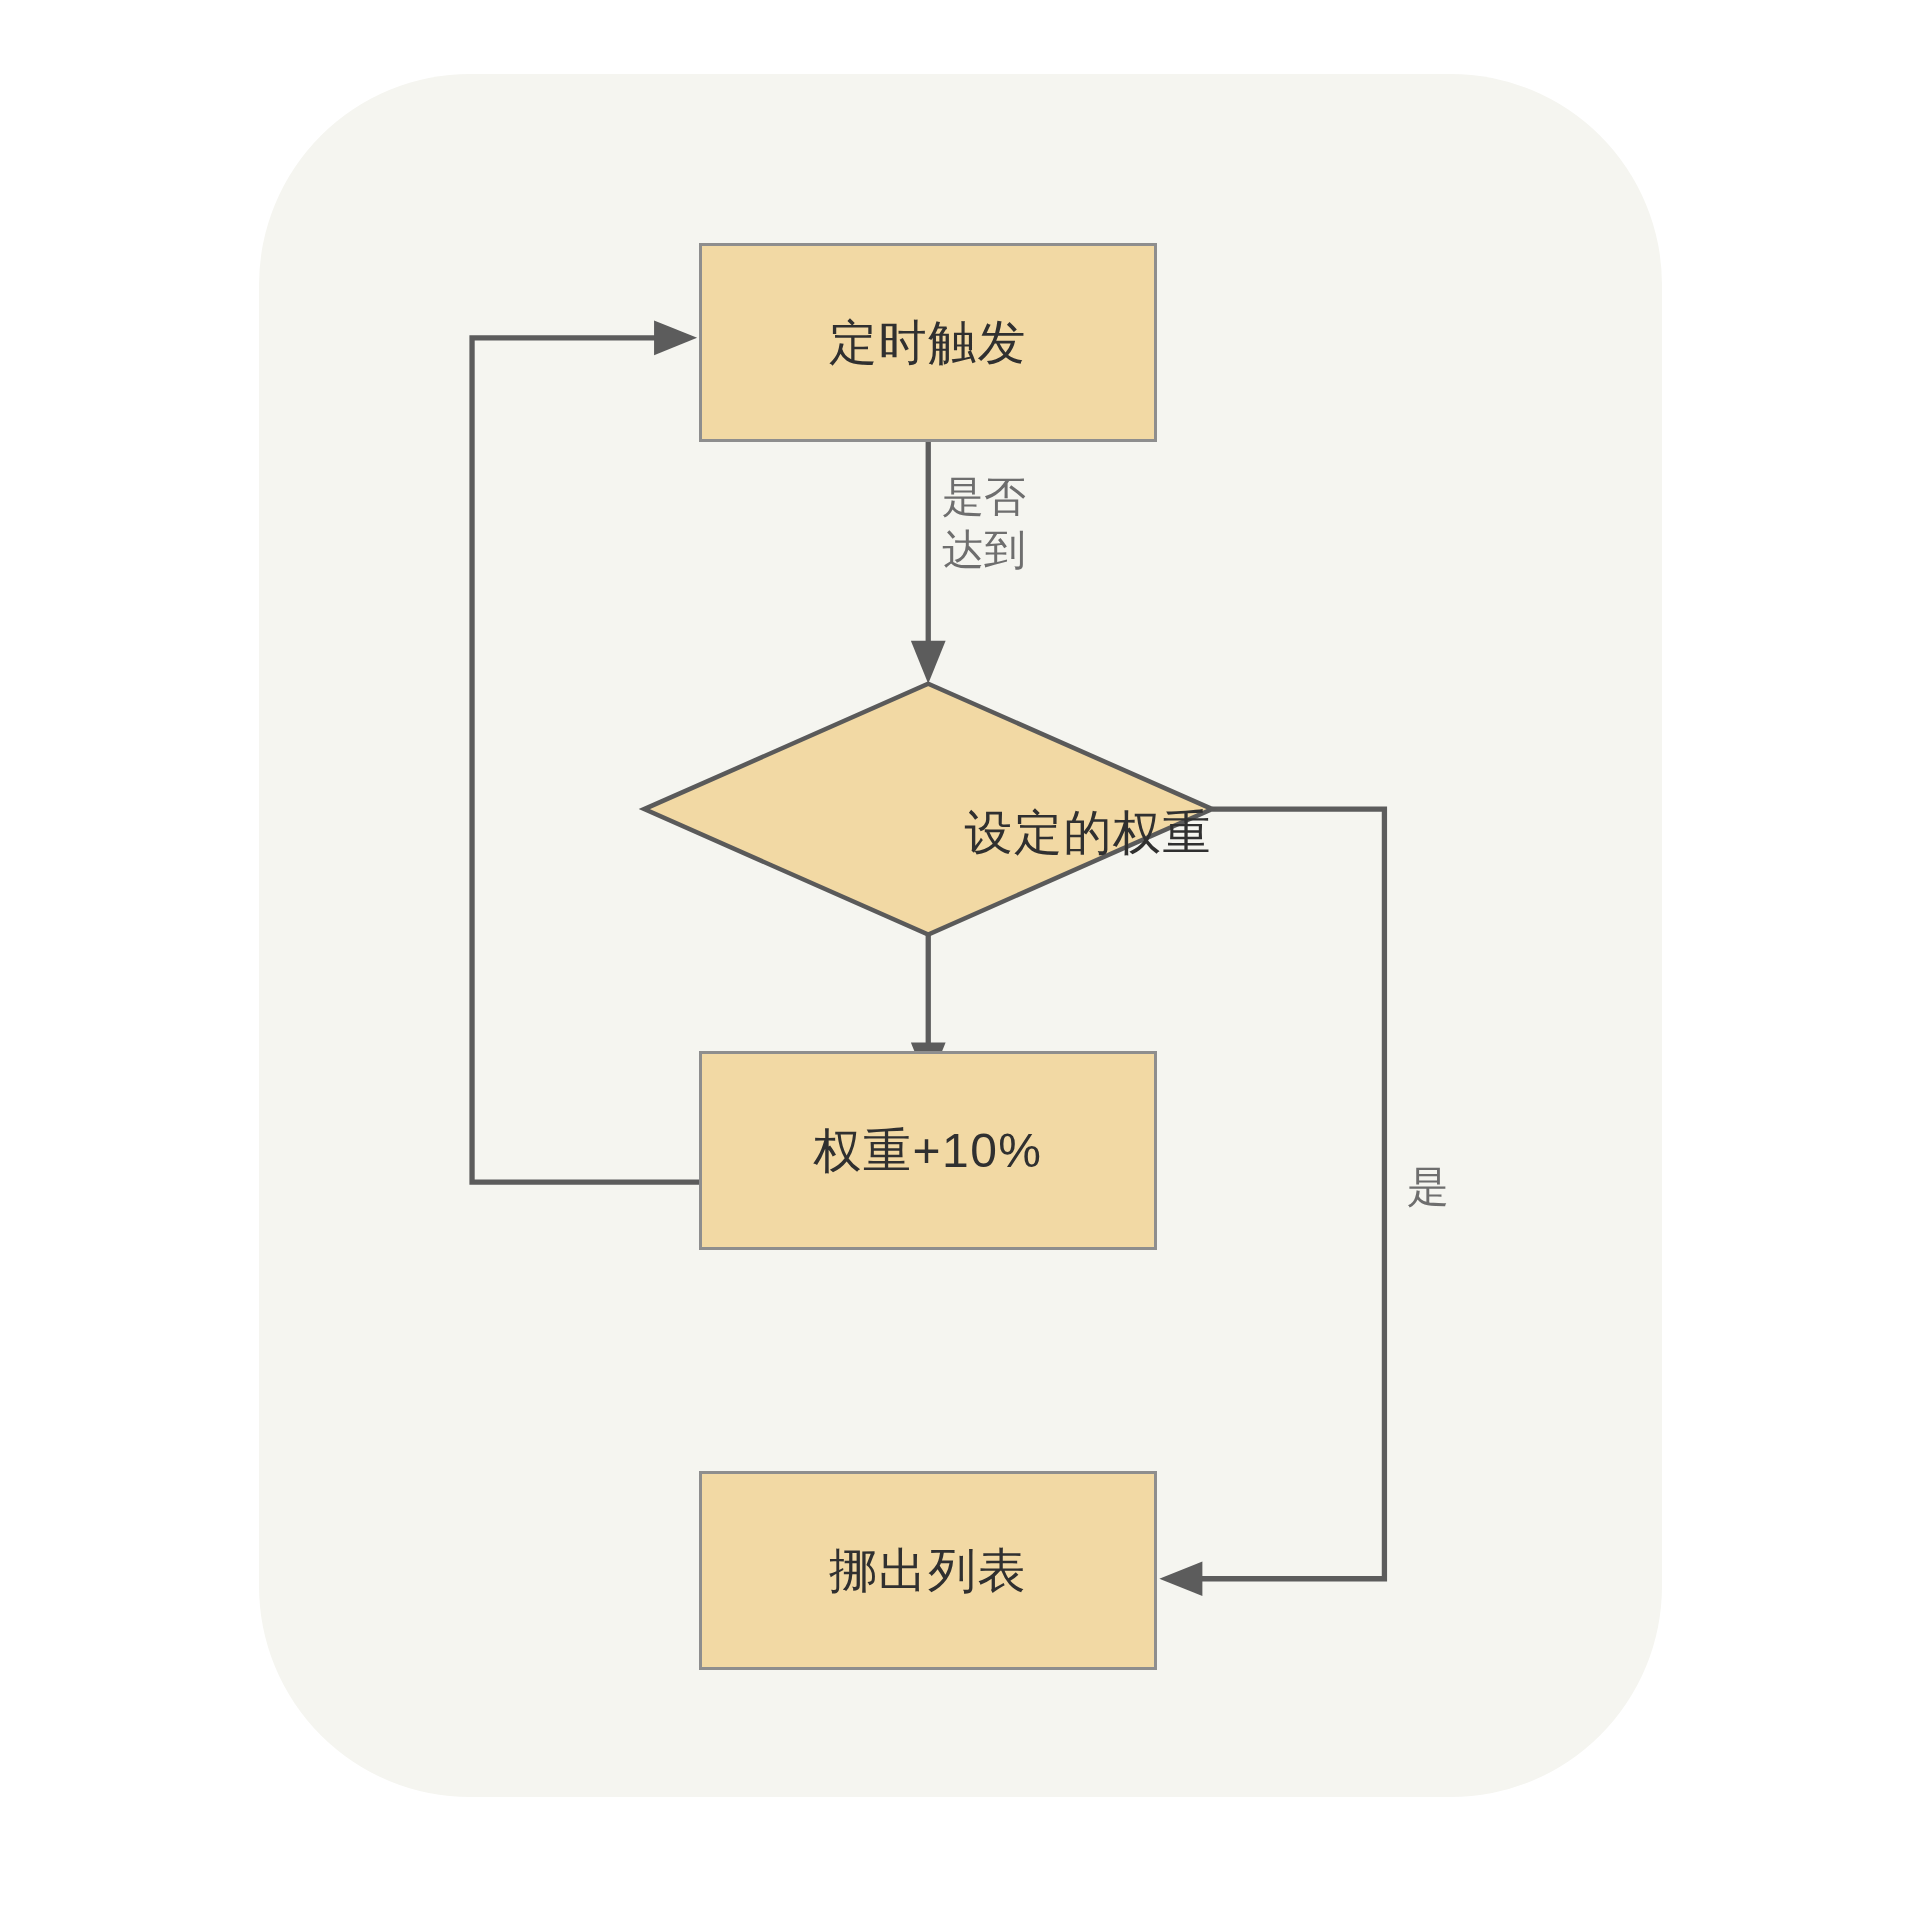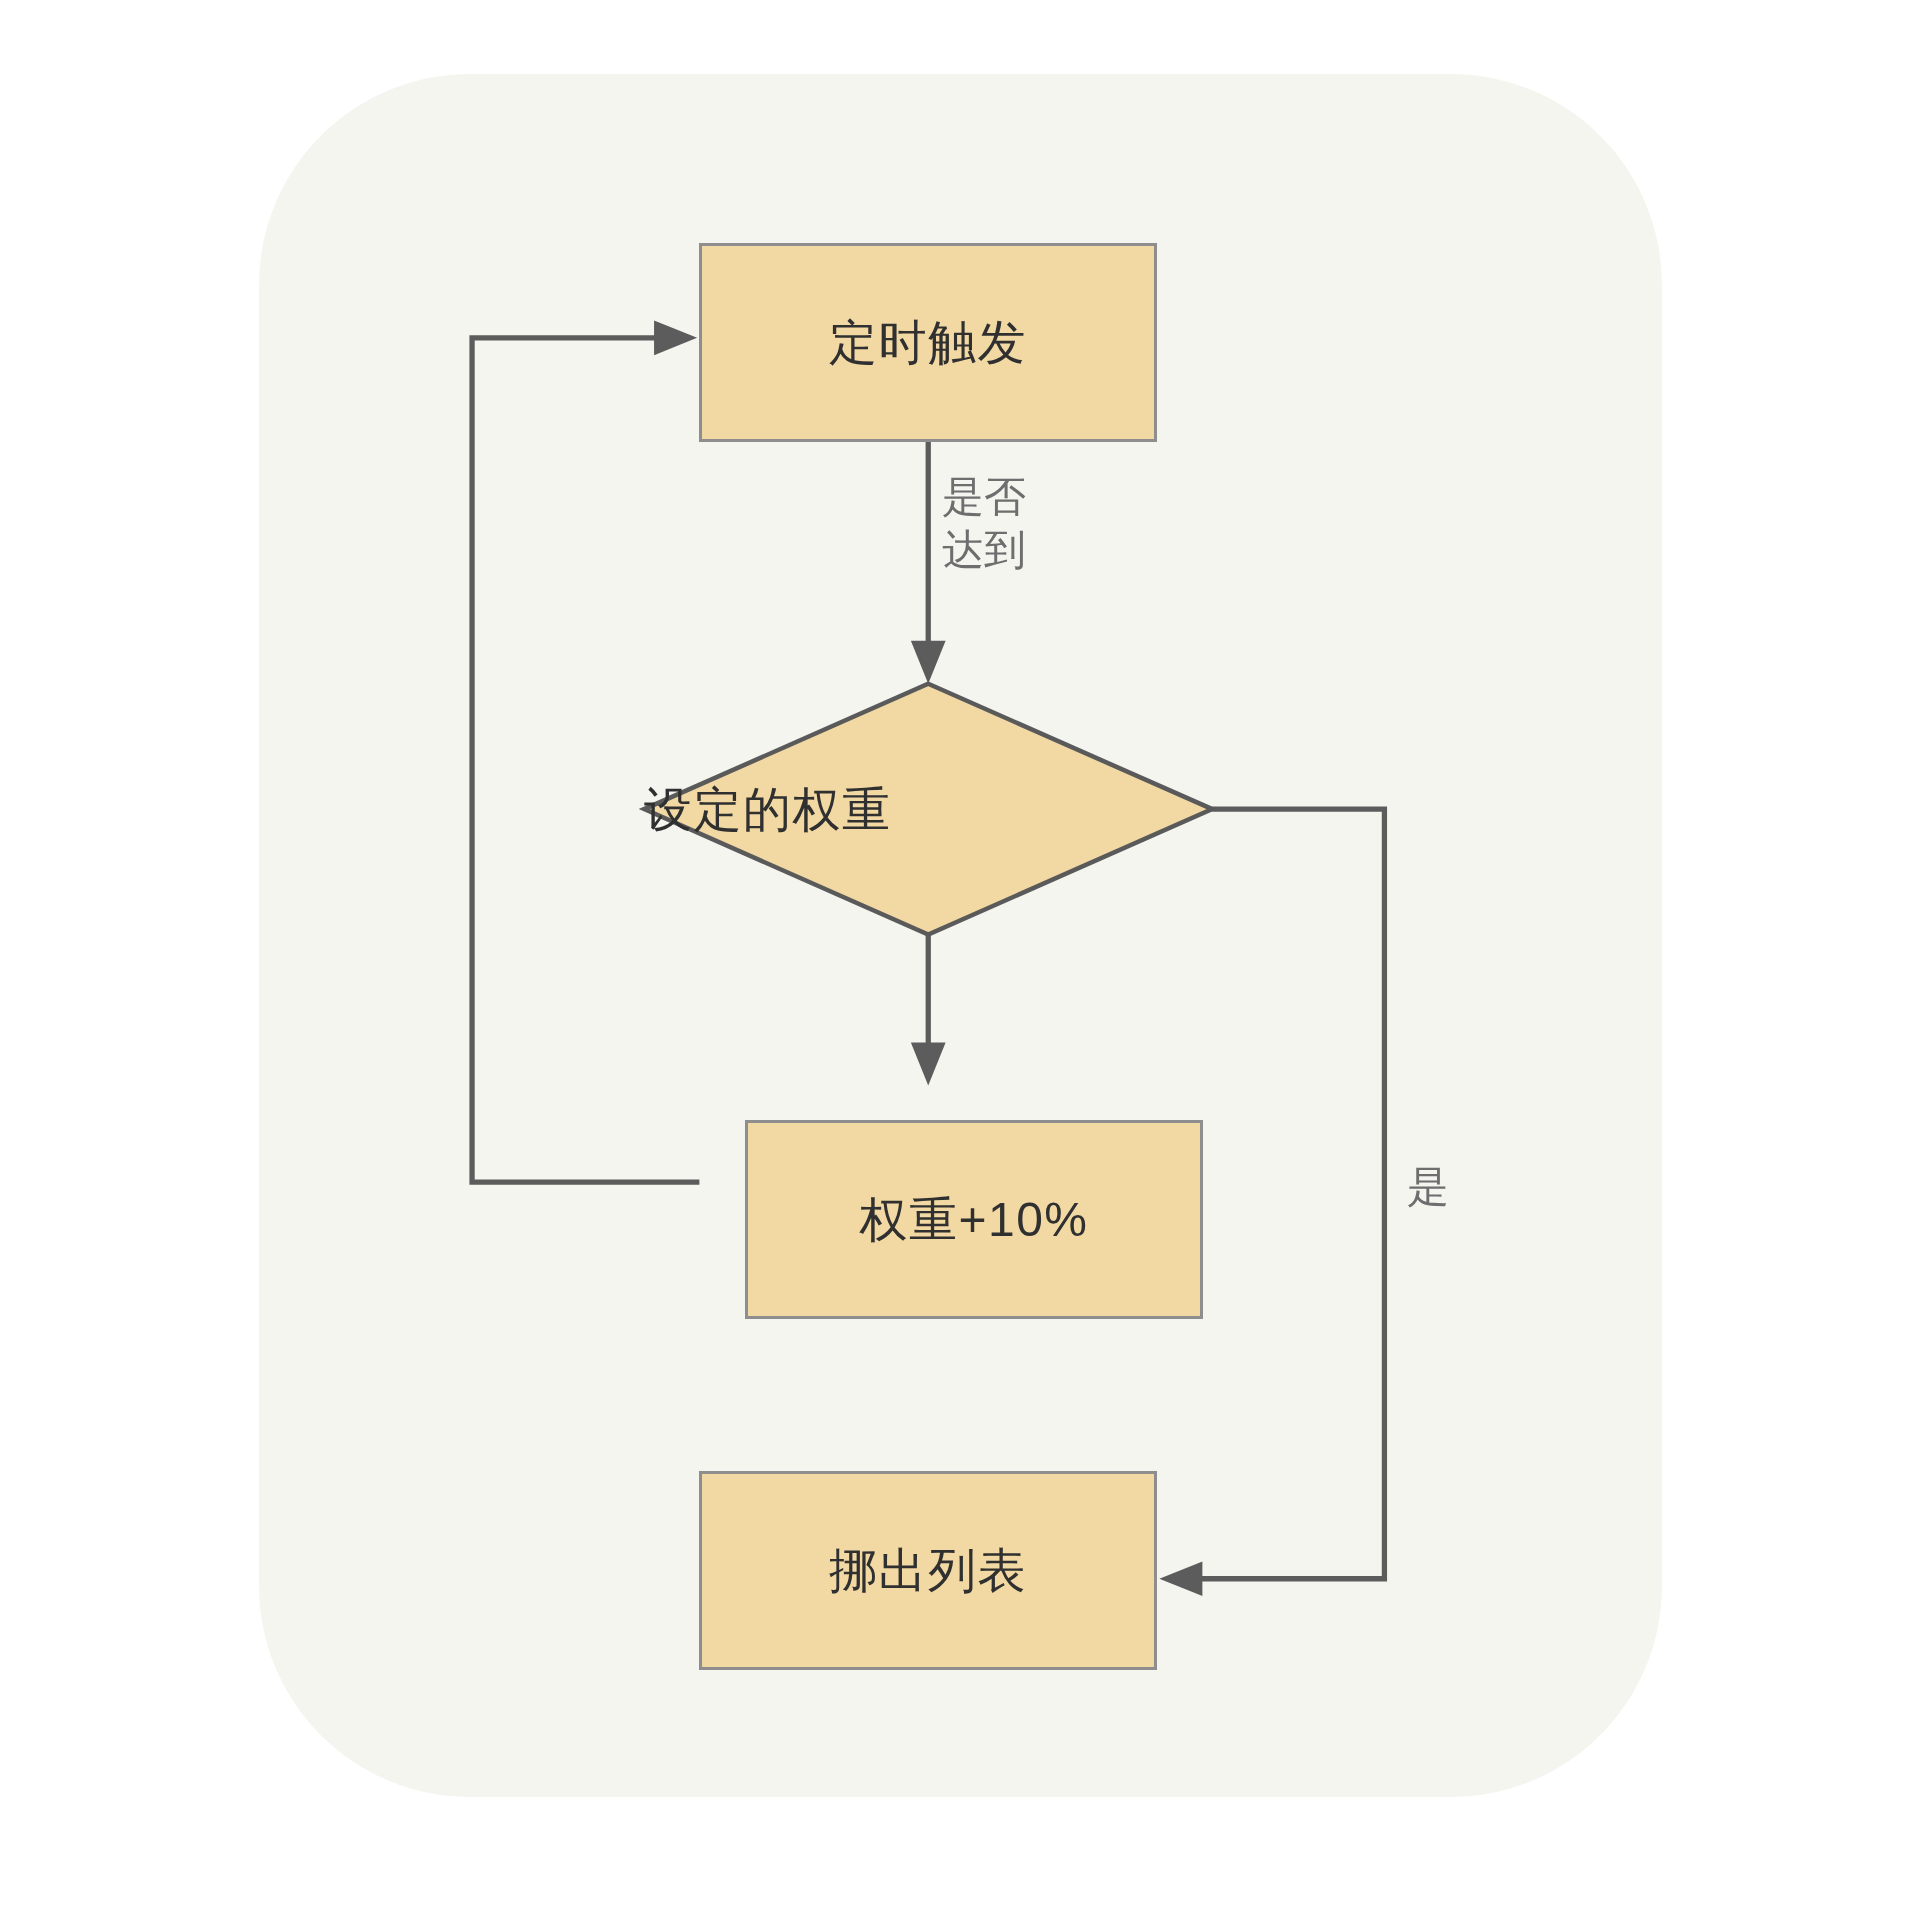--- a/index.html
+++ b/index.html
@@ -64,25 +64,25 @@
     justify-content:center;
   }
   .node-label{
     font-size:48px;
     color:var(--node-text);
     letter-spacing:1.5px;
     white-space:nowrap;
   }
   .diamond-node{
     position:absolute;
-    left:644px; top:684px;
+    left:644px; top:707px;
     width:568px; height:251px;
     display:flex;
     align-items:center;
-    justify-content:flex-start;
+    justify-content:flex-end;
   }
   .edge-label{
     position:absolute;
     font-size:42px;
     line-height:53px;
     color:var(--edge-label-text);
     white-space:pre-line;
   }
   #label-check{ left:942px; top:470px; }
   #label-yes{ left:1407px; top:1160px; }
@@ -112,21 +112,21 @@
   </svg>
 
   <div class="node-rect" style="top:243px;">
     <span class="node-label">定时触发</span>
   </div>
 
   <div class="diamond-node">
     <span class="node-label">设定的权重</span>
   </div>
 
-  <div class="node-rect" style="top:1120px;margin-left:46px;">
+  <div class="node-rect" style="top:1051px;">
     <span class="node-label">权重+10%</span>
   </div>
 
   <div class="node-rect" style="top:1471px;">
     <span class="node-label">挪出列表</span>
   </div>
 
   <div class="edge-label" id="label-check">是否
 达到</div>
 

